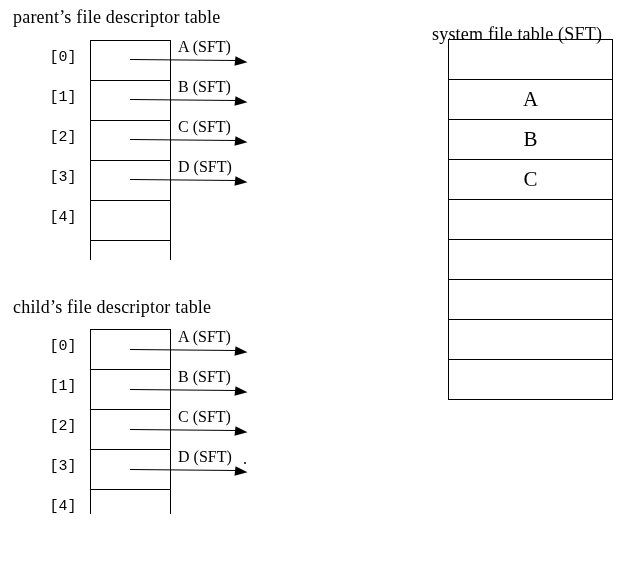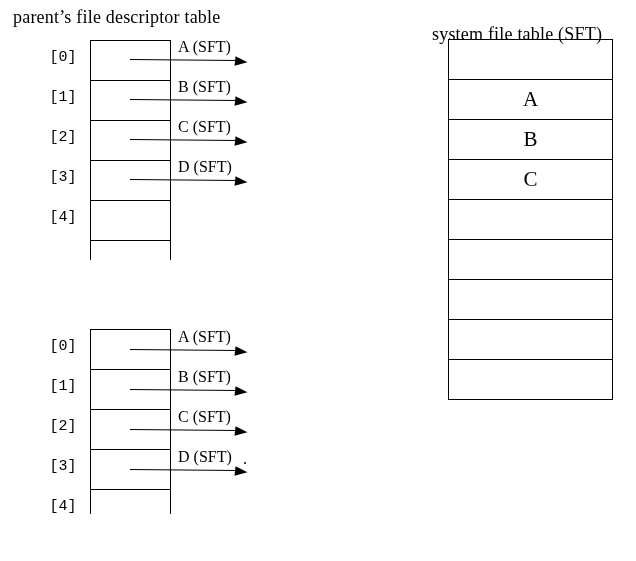--- a/index.html
+++ b/index.html
@@ -112,20 +112,21 @@
       <line class="arrow-line" x1="130" y1="429.5" x2="237" y2="430.5"></line>
       <polygon class="arrow-head" points="235.5,426.2 247.5,432.2 234.5,435.8"></polygon>
     </g>
     <g>
       <line class="arrow-line" x1="130" y1="469.5" x2="237" y2="470.5"></line>
       <polygon class="arrow-head" points="235.5,466.2 247.5,472.2 234.5,475.8"></polygon>
     </g>
   </svg>
 
   <div class="title" style="left:13px; top:7px">parent’s file descriptor table</div>
+  <div class="title" style="left:13px; top:297px">child’s file descriptor table</div>
   <div class="title" style="left:432px; top:24px">system file table (SFT)</div>
 
   <div class="idx" style="left:48px; top:50px">[0]</div>
   <div class="idx" style="left:48px; top:90px">[1]</div>
   <div class="idx" style="left:48px; top:130px">[2]</div>
   <div class="idx" style="left:48px; top:170px">[3]</div>
   <div class="idx" style="left:48px; top:210px">[4]</div>
 
   <div class="ptr" style="left:178px; top:38px">A (SFT)</div>
   <div class="ptr" style="left:178px; top:78px">B (SFT)</div>

